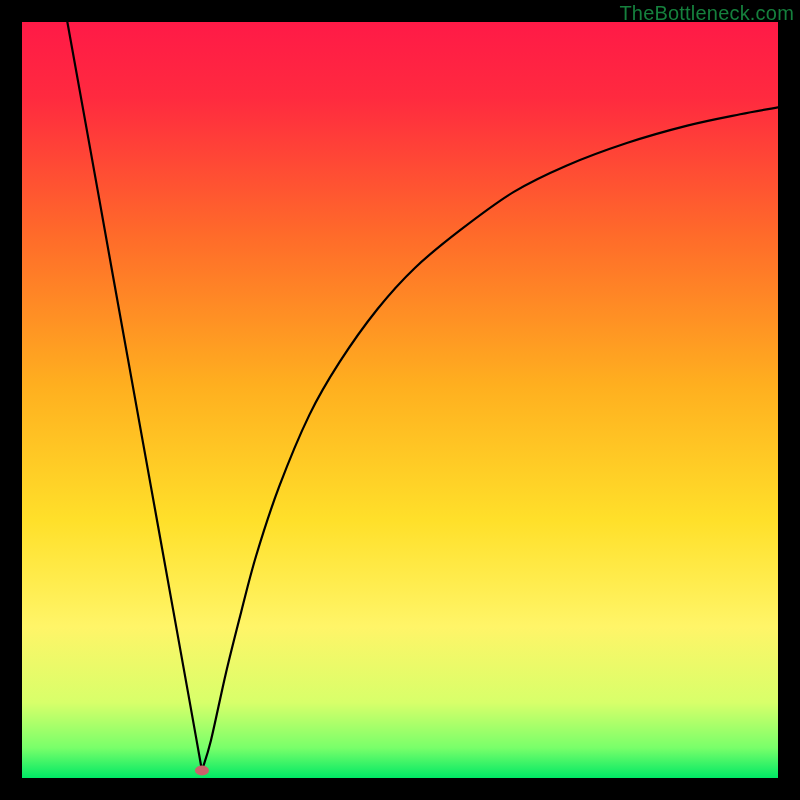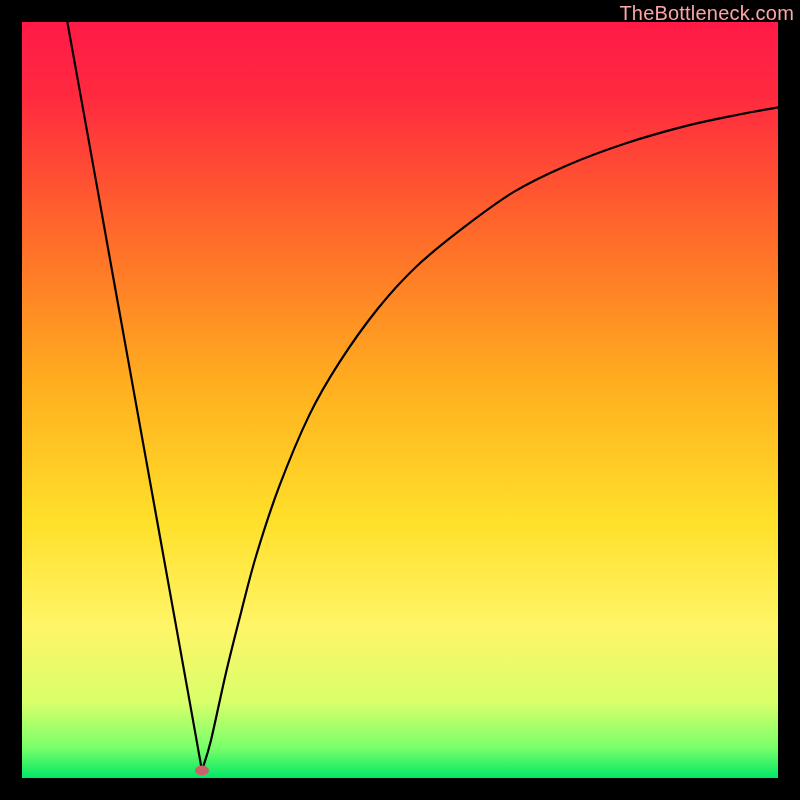--- a/index.html
+++ b/index.html
@@ -23,21 +23,21 @@
     position: absolute;
     left: 0;
     top: 0;
     width: 756px;
     height: 756px;
   }
   .watermark {
     position: absolute;
     top: 2px;
     right: 6px;
-    color: #fca5a5;
+    color: #15803d;
     font-size: 20px;
     font-weight: 500;
     letter-spacing: 0.2px;
     z-index: 10;
   }
 </style>
 </head>
 <body>
 
 <div class="watermark">TheBottleneck.com</div>

